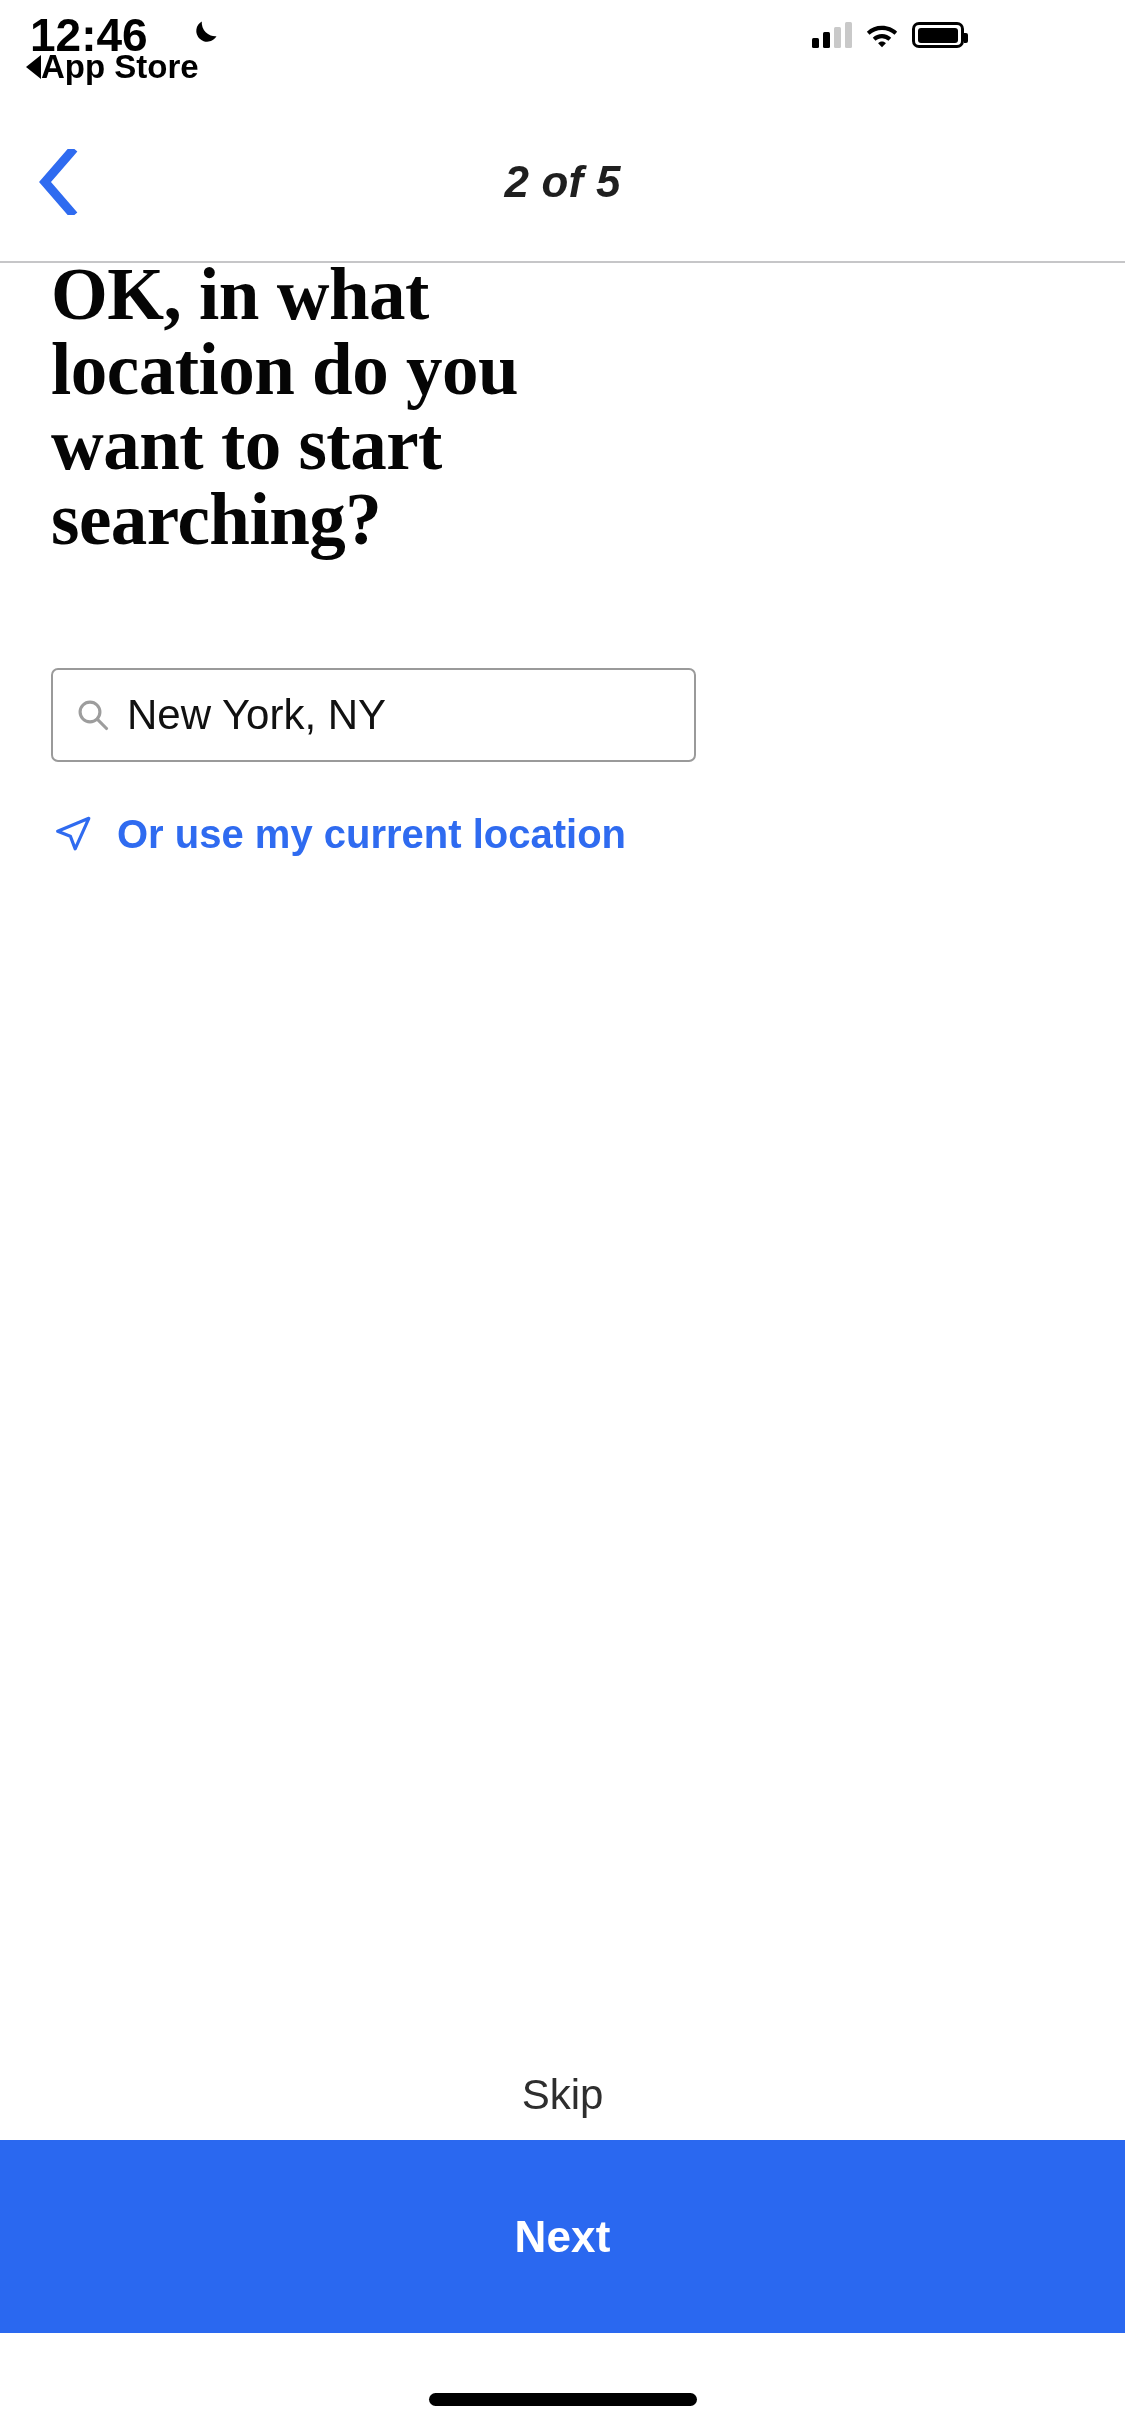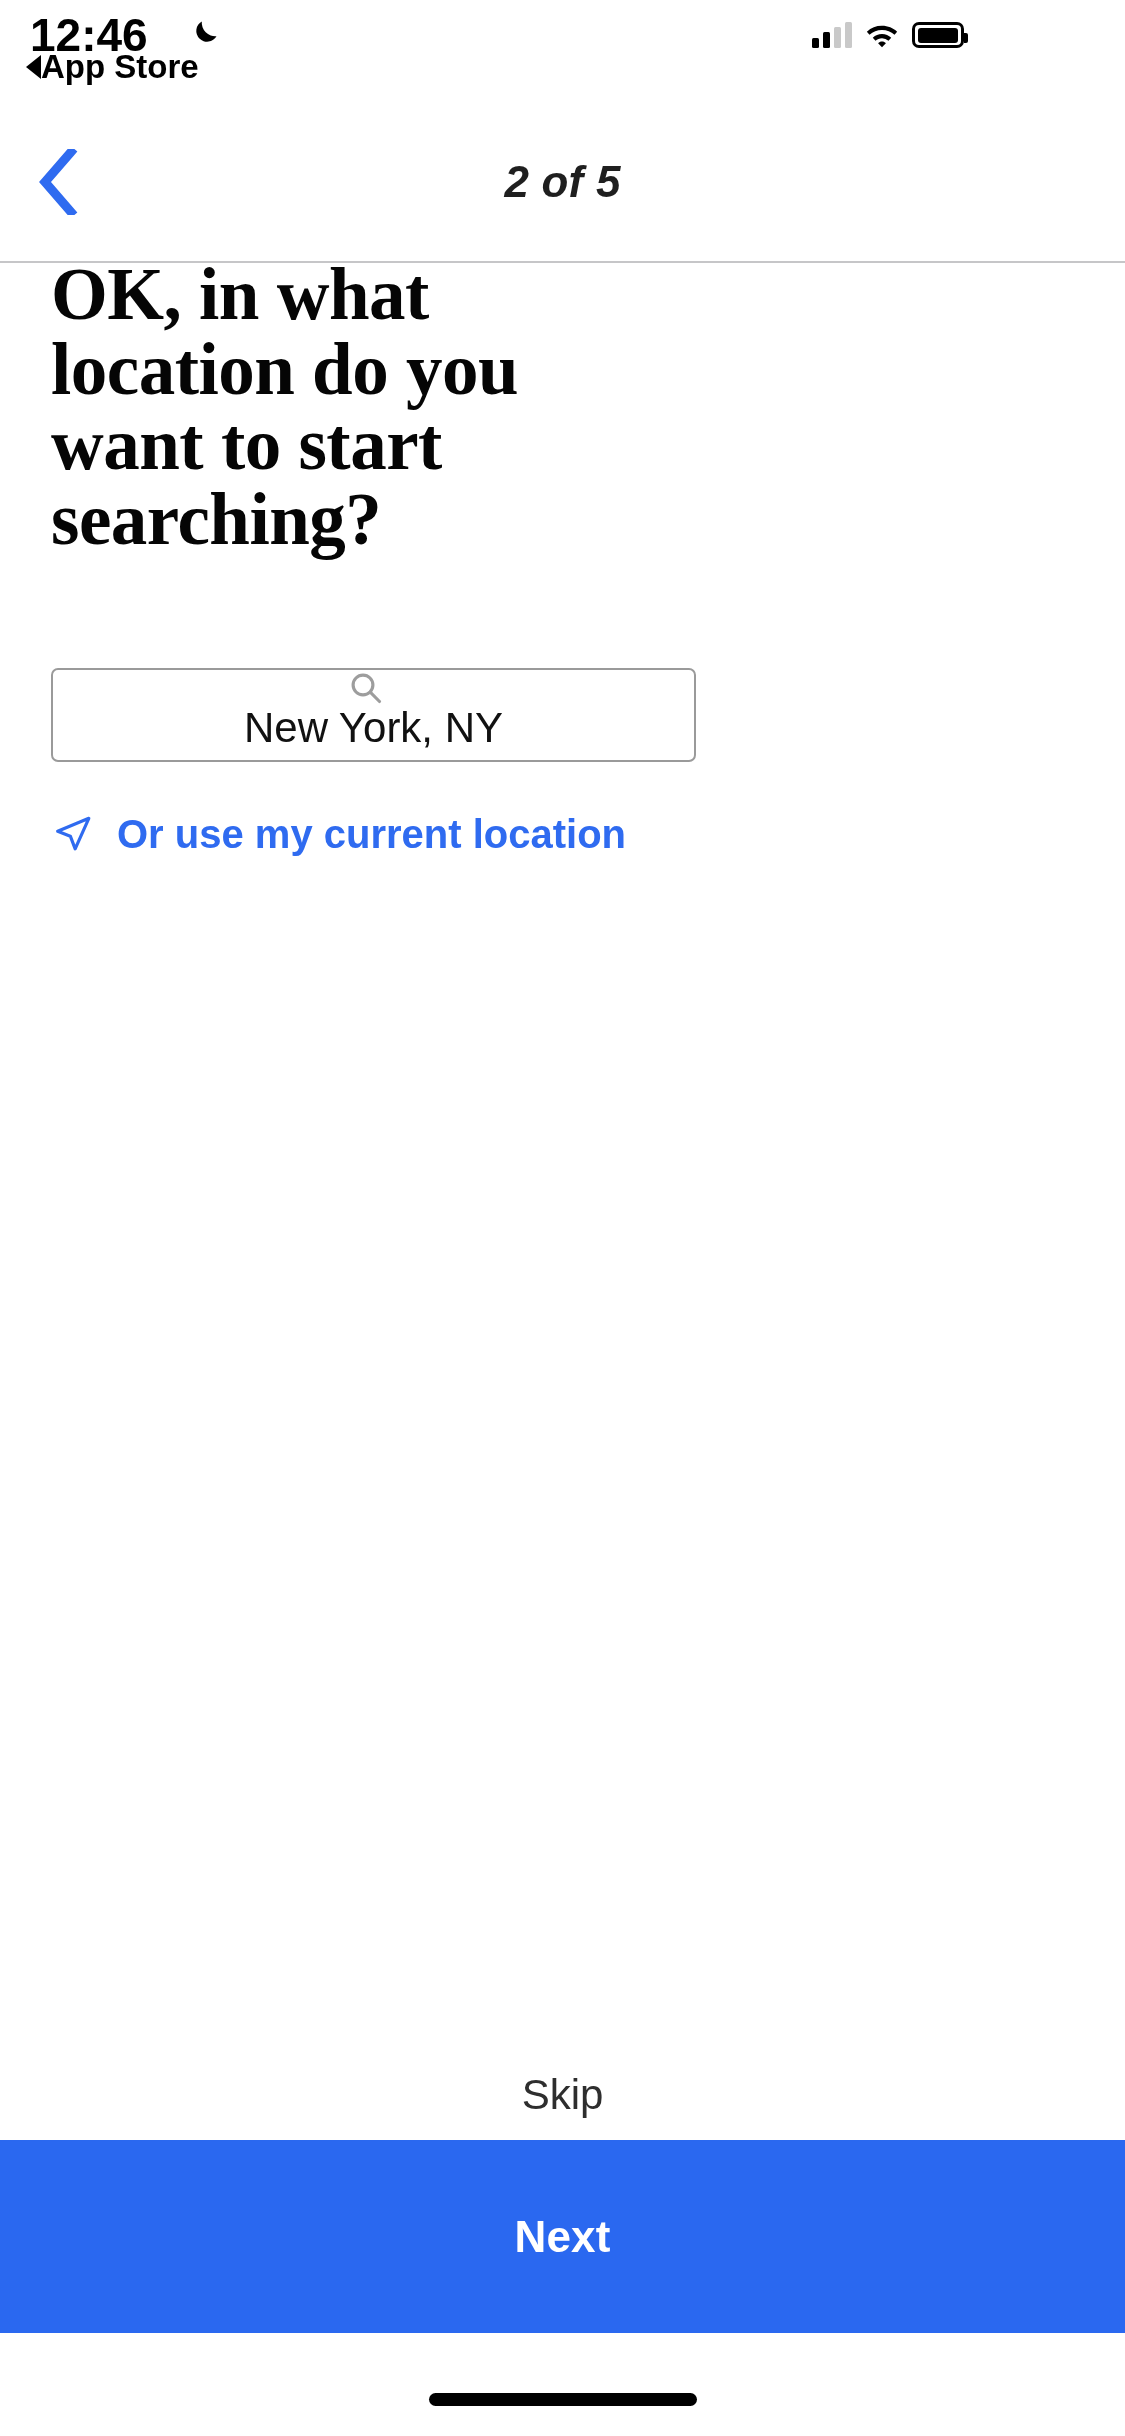--- a/index.html
+++ b/index.html
@@ -115,21 +115,20 @@
   }
 
   .search-wrap { margin:111px 40px 0 40px; }
   .search-box {
     width:645px; height:94px;
     border:2px solid #9a9a9a;
     border-radius:7px;
     display:flex; align-items:center;
     padding:0 22px;
     background:#fff;
-    flex-direction:column;
   }
   .search-icon { flex:0 0 auto; width:36px; height:36px; margin-right:16px; }
   .search-value {
     font-size:42px; color:#111; font-weight:400;
     line-height:44px;
   }
 
   .current-loc {
     margin:50px 0 0 42px;
     display:flex; align-items:center; gap:24px;

